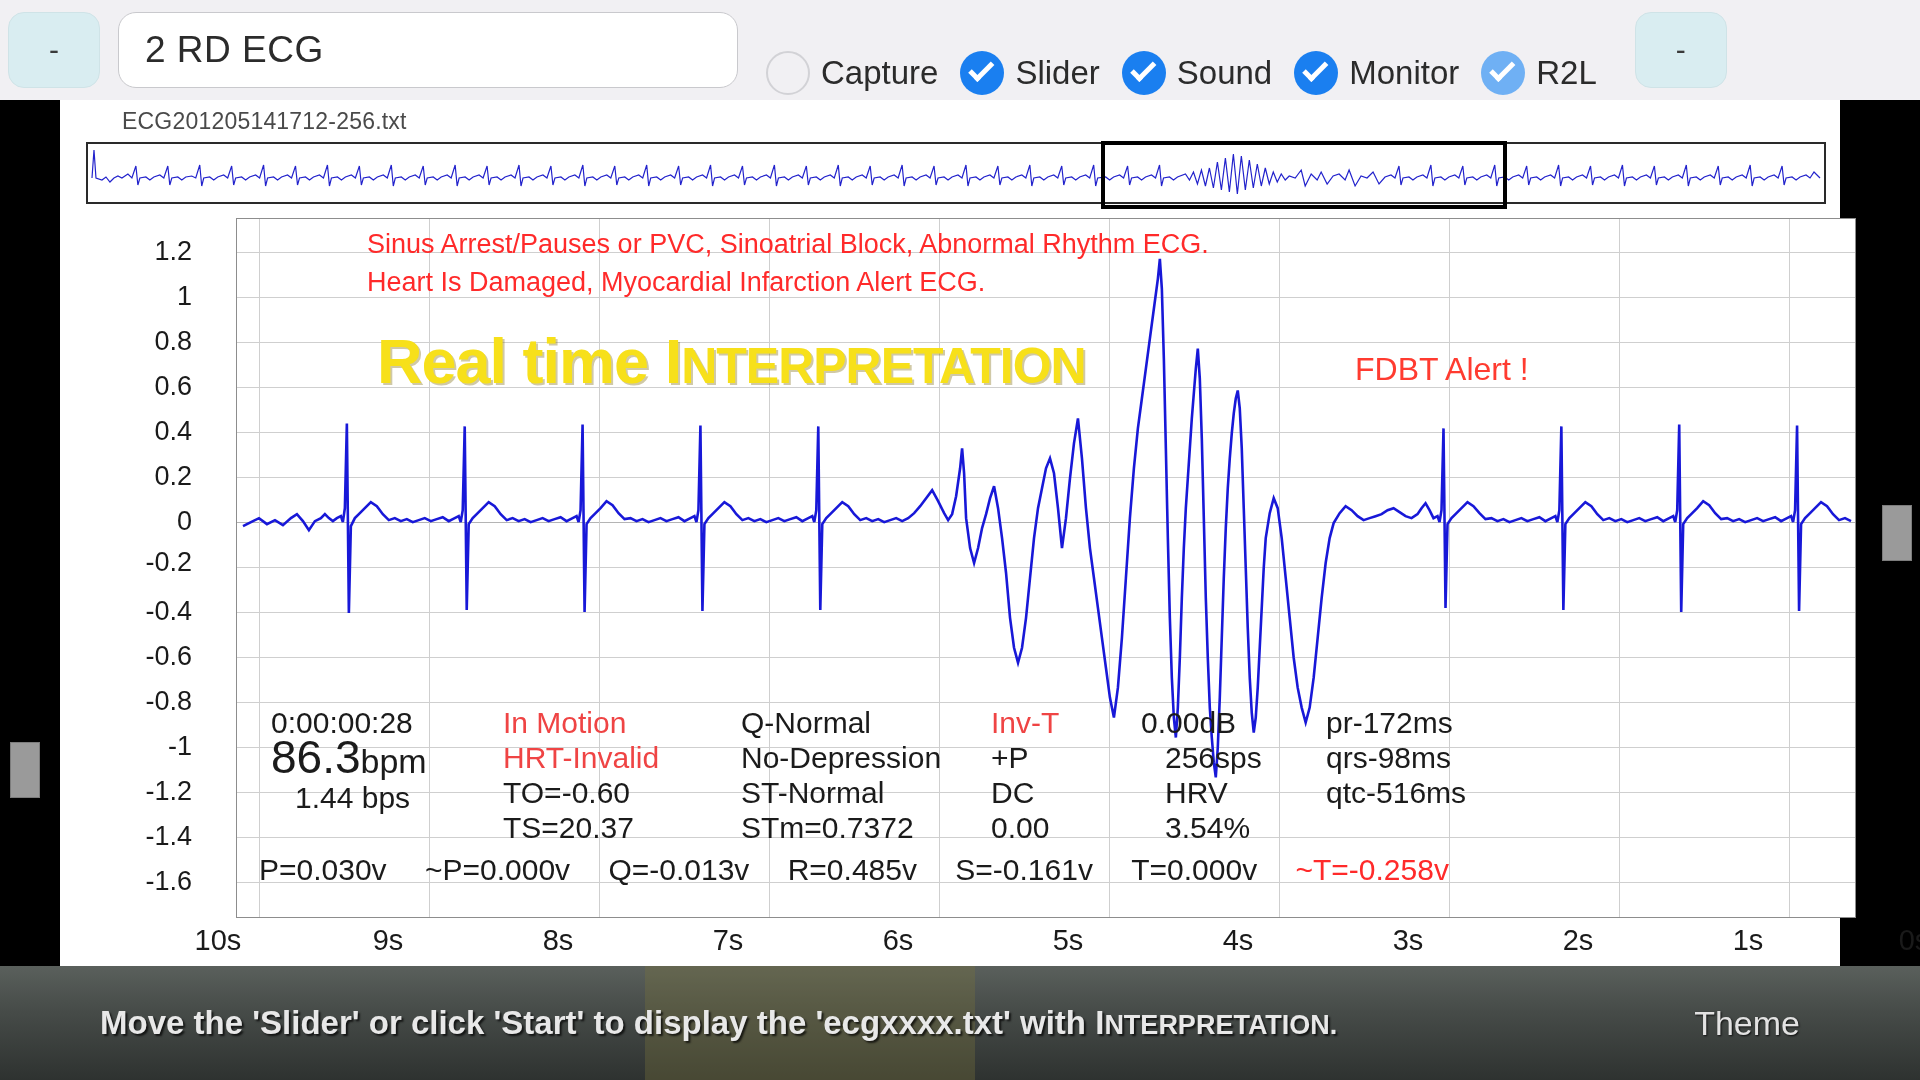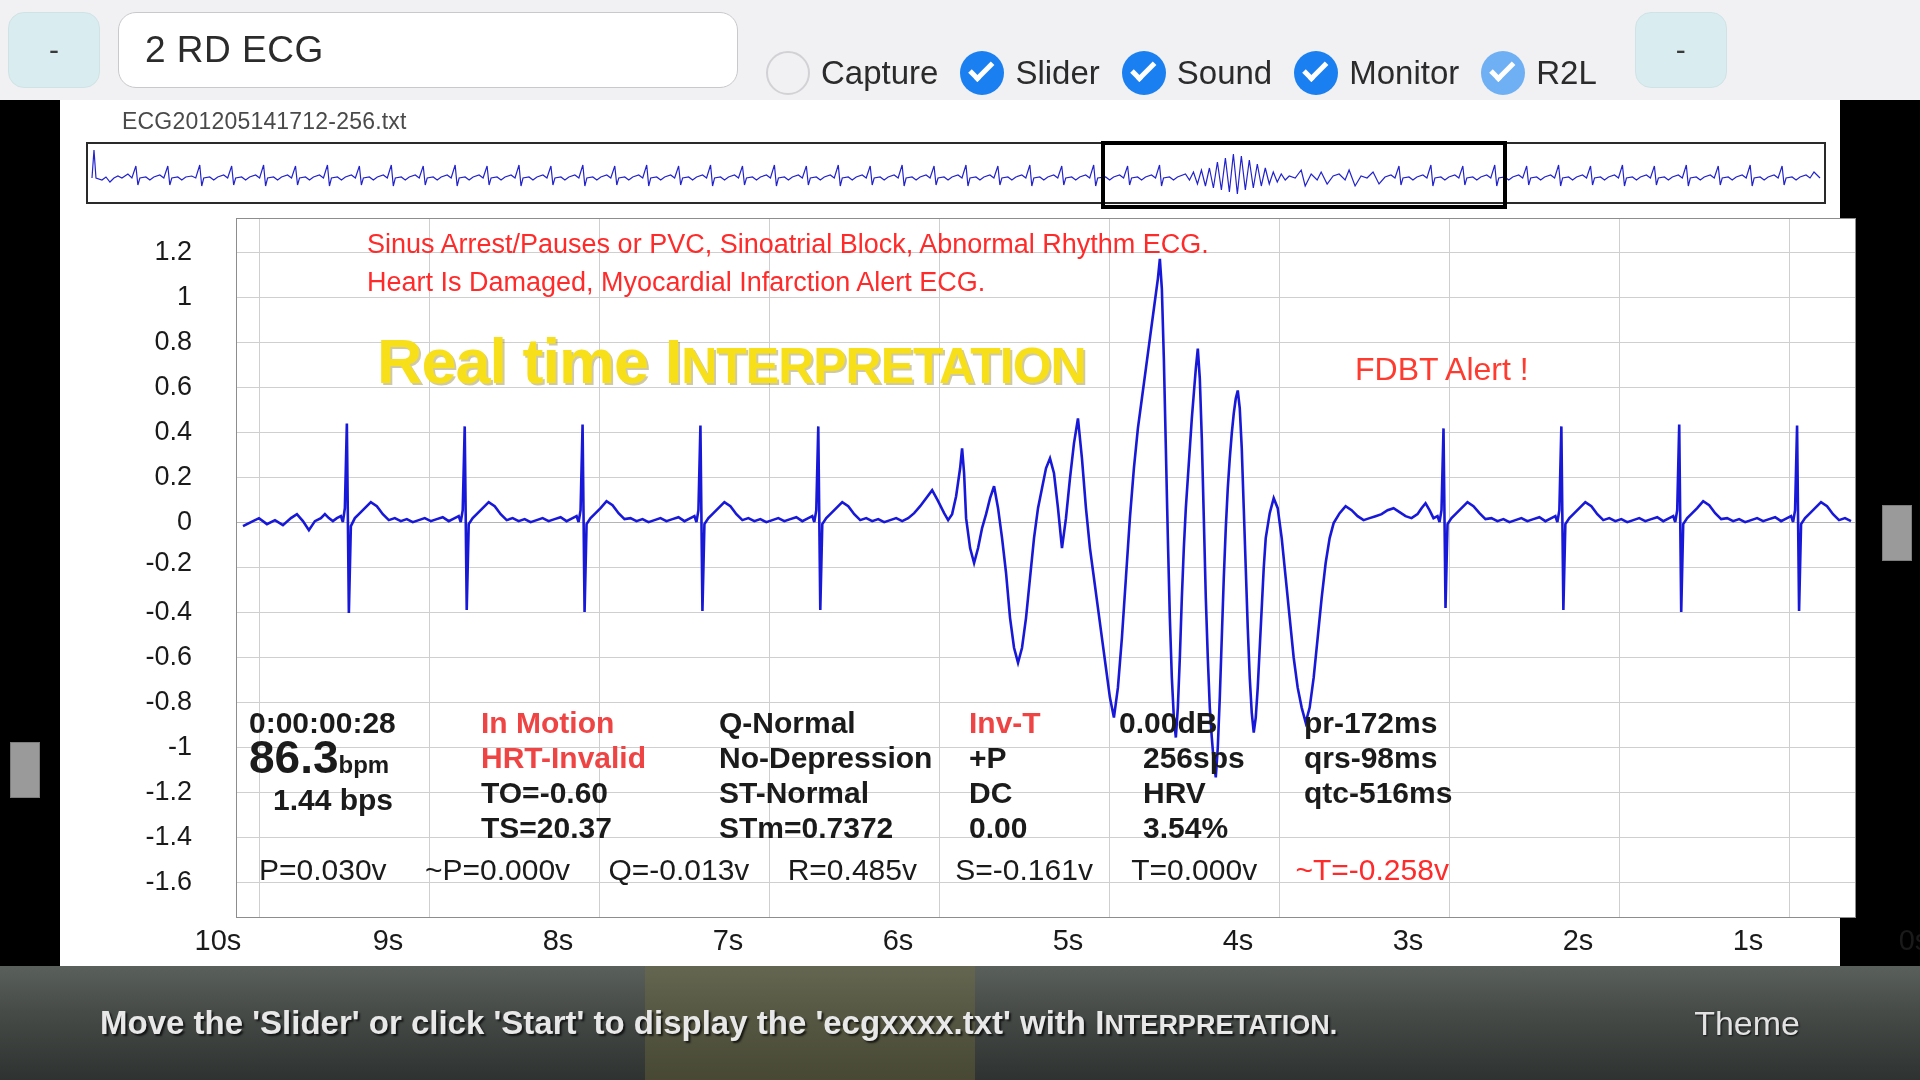--- a/index.html
+++ b/index.html
@@ -117,33 +117,32 @@
   #overlay-title .scsmall { font-size: 50px; }
 
   
   #fdbt {
     position: absolute; left: 1118px; top: 132px;
     color: #ff3b30; font-size: 32px; white-space: nowrap;
   }
 
   
   #readout {
-    position: absolute; left: 12px; top: 486px; width: 1580px;
+    position: absolute; left: 34px; top: 486px; width: 1580px;
     color: #1b1b1b;
-    font-weight: bold;
   }
   .ro-grid {
     display: grid;
     grid-template-columns: 232px 238px 250px 150px 185px 230px;
     align-items: start;
   }
   .ro-cell { font-size: 30px; line-height: 35px; white-space: nowrap; }
   .ro-cell.red { color: #ef4444; }
   .bpm-big { font-size: 46px; }
-  .bpm-unit { font-size: 24px; }
+  .bpm-unit { font-size: 34px; }
   .ro-indent { padding-left: 24px; }
   #pqrst {
     position: absolute; left: 22px; top: 634px;
     font-size: 30px; color: #1b1b1b; white-space: nowrap;
   }
   #pqrst .seg { display: inline-block; margin-right: 30px; }
   #pqrst .red { color: #ff2a2a; }
 
   
   .side-handle {

